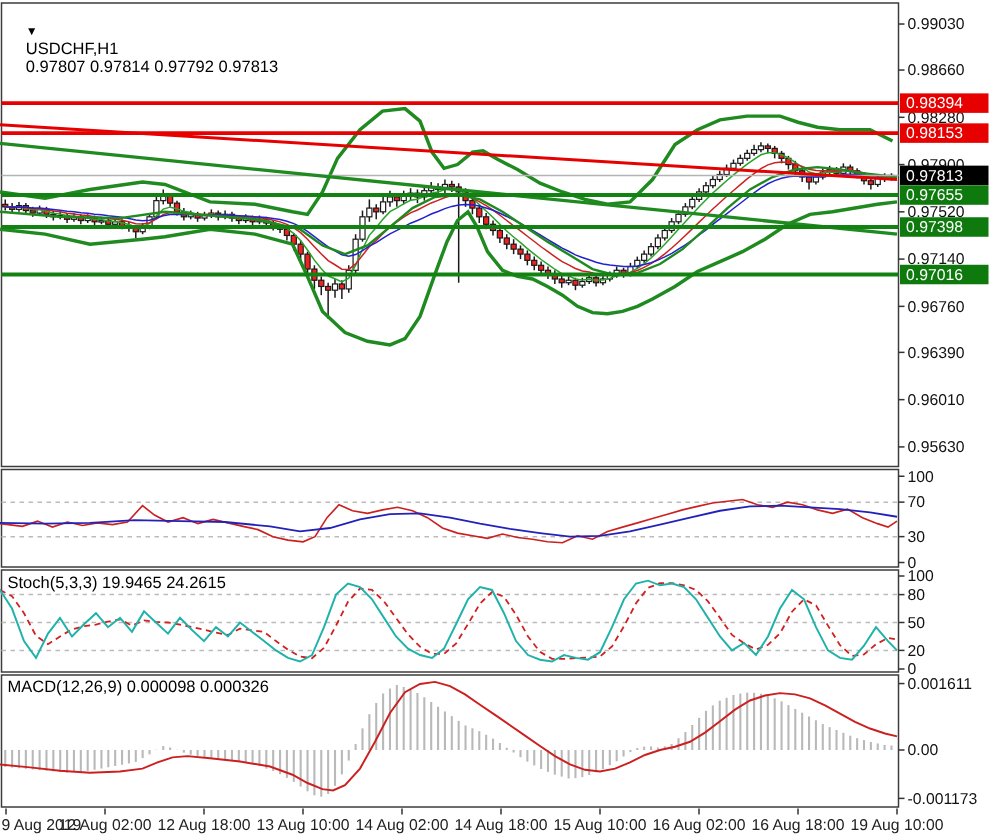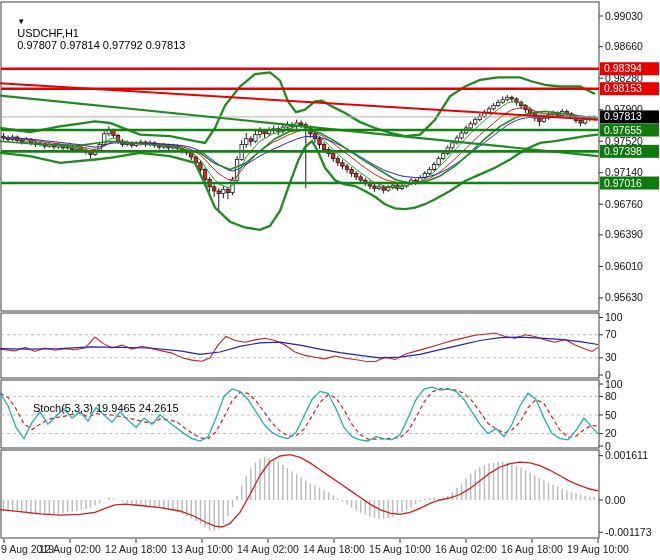--- a/index.html
+++ b/index.html
@@ -13,21 +13,22 @@
 </style>
 </head>
 <body>
 
 <div id="screen">
   <div class="panel-label" id="main-title">
     <span class="tri">▼</span>
     <span class="sym">USDCHF,H1</span>
     <span>0.97807 0.97814 0.97792 0.97813</span>
   </div>
-  <div class="panel-label" id="stoch-label" style="left:5px;top:402px;margin-left:28px;">Stoch(5,3,3) 19.9465 24.2615</div>
+  <div class="panel-label" id="stoch-label" style="left:5px;top:383px;">Stoch(5,3,3) 19.9465 24.2615</div>
+  <div class="panel-label" id="macd-label" style="left:5px;top:452px;">MACD(12,26,9) 0.000098 0.000326</div>
 
   <svg id="chart-svg" width="660" height="560">
     <g id="g-main">
         <rect x="1" y="2" width="598" height="309" fill="#fff" stroke="#3c3c3c" stroke-width="1"></rect>
         <line x1="3.5" y1="132.92868988391444" x2="3.5" y2="140.3913764510787" stroke="#1a1a1a" stroke-width="1"></line>
         <rect x="1.8" y="136.2454394693204" width="3.4" height="1.6583747927029435" fill="#f22121" stroke="#1a1a1a" stroke-width="0.8"></rect>
         <line x1="8.08" y1="135.4162520729689" x2="8.08" y2="142.04975124378169" stroke="#1a1a1a" stroke-width="1"></line>
         <rect x="6.38" y="137.90381426202333" width="3.4" height="1.658374792702972" fill="#f22121" stroke="#1a1a1a" stroke-width="0.8"></rect>
         <line x1="12.66" y1="134.58706467661742" x2="12.66" y2="141.2205638474302" stroke="#1a1a1a" stroke-width="1"></line>
         <rect x="10.96" y="137.07462686567186" width="3.4" height="2.4875621890544437" fill="#ffffff" stroke="#1a1a1a" stroke-width="0.8"></rect>

